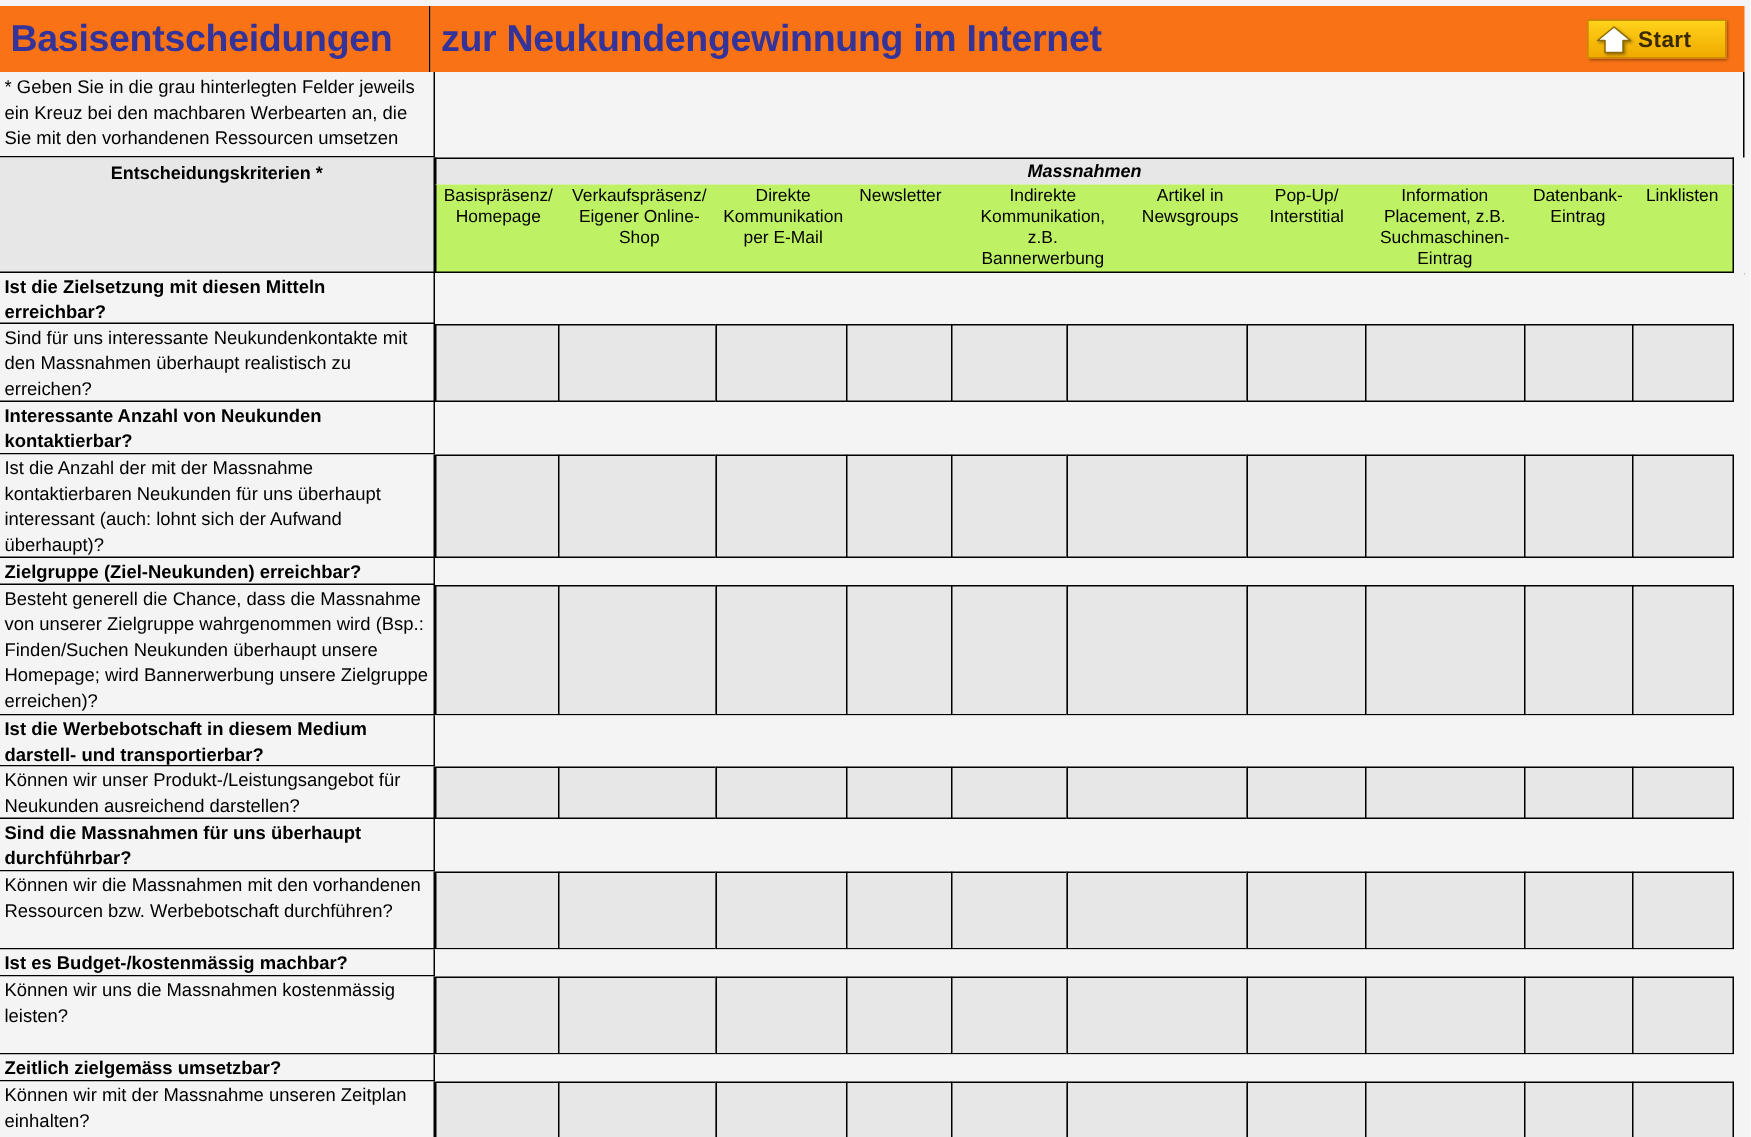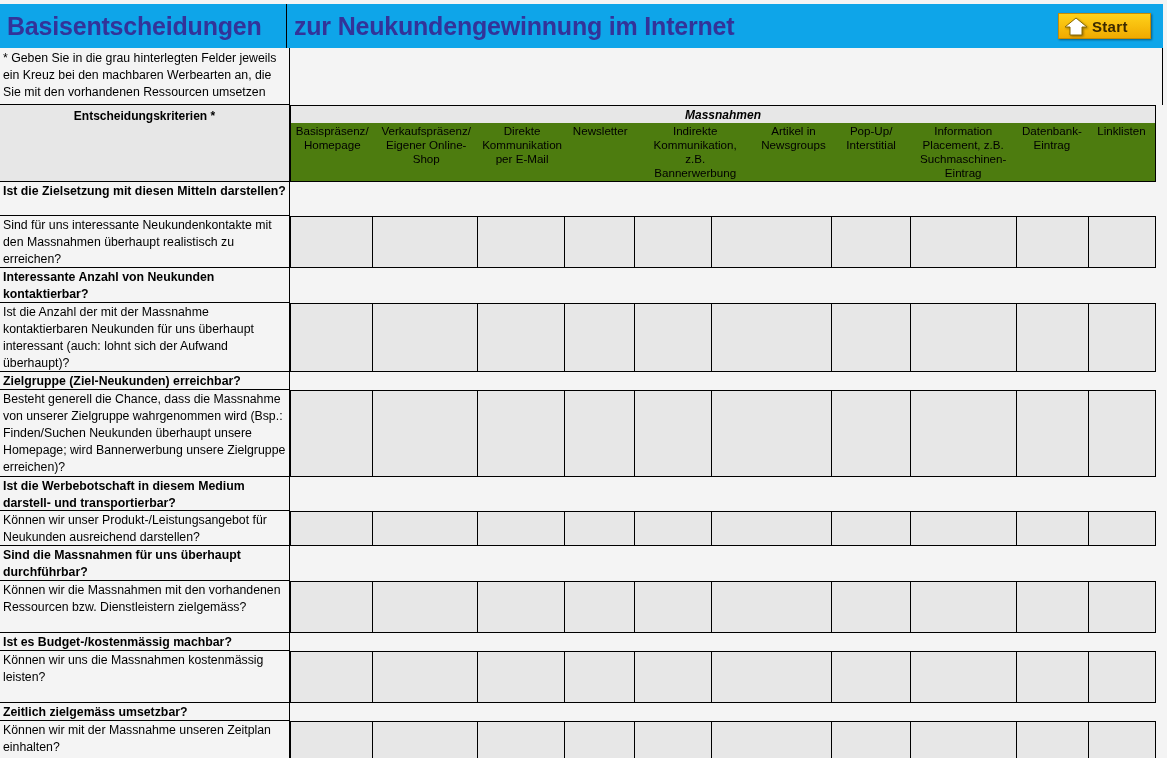--- a/index.html
+++ b/index.html
@@ -28,21 +28,21 @@
     position: absolute;
     left: 0;
     top: 4px;
     width: 1163px;
     height: 44px;
     display: flex;
     align-items: stretch;
   }
   .title-left,
   .title-right {
-    background: #0ea5e9;
+    background: #f97316;
     display: flex;
     align-items: center;
     text-align: center;
   }
   .title-left {
     width: 287px;
     border-right: 1px solid #000;
     box-sizing: border-box;
     padding-left: 7px;
   }
@@ -158,21 +158,21 @@
     font-size: 12px;
     font-weight: bold;
   }
 
   .measures-cols {
     position: absolute;
     left: 290px;
     top: 123px;
     width: 866px;
     height: 59px;
-    background: #4d7c0f;
+    background: #bef264;
     border: 1px solid #000;
     border-top: none;
     box-sizing: border-box;
     display: flex;
   }
   .mcol {
     box-sizing: border-box;
     text-align: center;
     padding-top: 1px;
     font-size: 11.6px;
@@ -313,21 +313,21 @@
 Suchmaschinen-
 Eintrag</div>
       <div class="mcol" style="width: 75px;">Datenbank-
 Eintrag</div>
       <div class="mcol" style="width: 70px;">Linklisten</div>
     </div>
 
   <div class="body-area" id="body-area">
     <div class="toprule"></div>
   <div class="row section" style="height: 34px;">
-        <div class="rowlabel">Ist die Zielsetzung mit diesen Mitteln darstellen?</div>
+        <div class="rowlabel">Ist die Zielsetzung mit diesen Mitteln erreichbar?</div>
         <div class="rowcells">
           <div class="spacer-strip"></div>
         </div>
       </div>
       <div class="row question" style="height: 52px;">
         <div class="rowlabel">Sind für uns interessante Neukundenkontakte mit den Massnahmen überhaupt realistisch zu erreichen?</div>
         <div class="rowcells">
           <div class="cellgrid">
             <div class="cell" style="width: 86px;"></div>
             <div class="cell" style="width: 111px;"></div>
@@ -411,21 +411,21 @@
           </div>
         </div>
       </div>
       <div class="row section" style="height: 35px; gap: 24px;">
         <div class="rowlabel">Sind die Massnahmen für uns überhaupt durchführbar?</div>
         <div class="rowcells">
           <div class="spacer-strip"></div>
         </div>
       </div>
       <div class="row question" style="height: 52px;">
-        <div class="rowlabel">Können wir die Massnahmen mit den vorhandenen Ressourcen bzw. Dienstleistern zielgemäss?</div>
+        <div class="rowlabel">Können wir die Massnahmen mit den vorhandenen Ressourcen bzw. Werbebotschaft durchführen?</div>
         <div class="rowcells">
           <div class="cellgrid">
             <div class="cell" style="width: 86px;"></div>
             <div class="cell" style="width: 111px;"></div>
             <div class="cell" style="width: 91px;"></div>
             <div class="cell" style="width: 74px;"></div>
             <div class="cell" style="width: 81px;"></div>
             <div class="cell" style="width: 126px;"></div>
             <div class="cell" style="width: 83px;"></div>
             <div class="cell" style="width: 111px;"></div>

